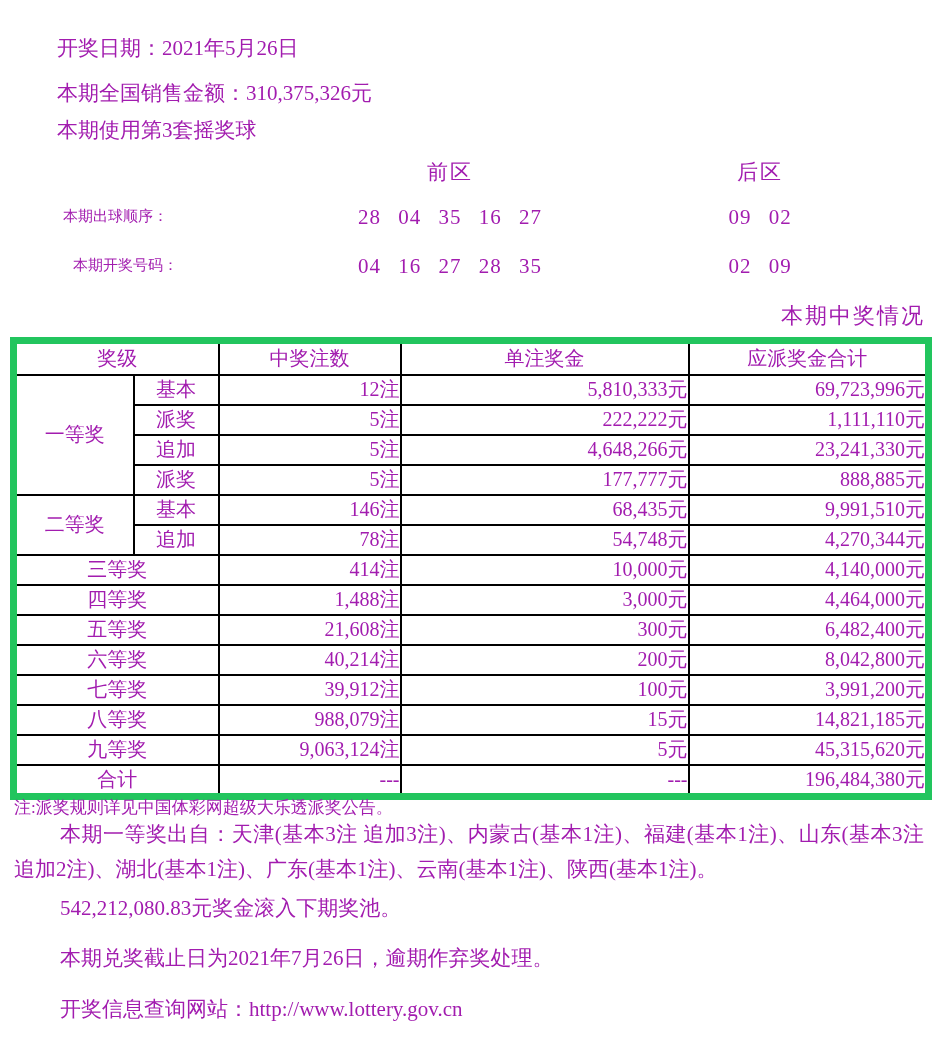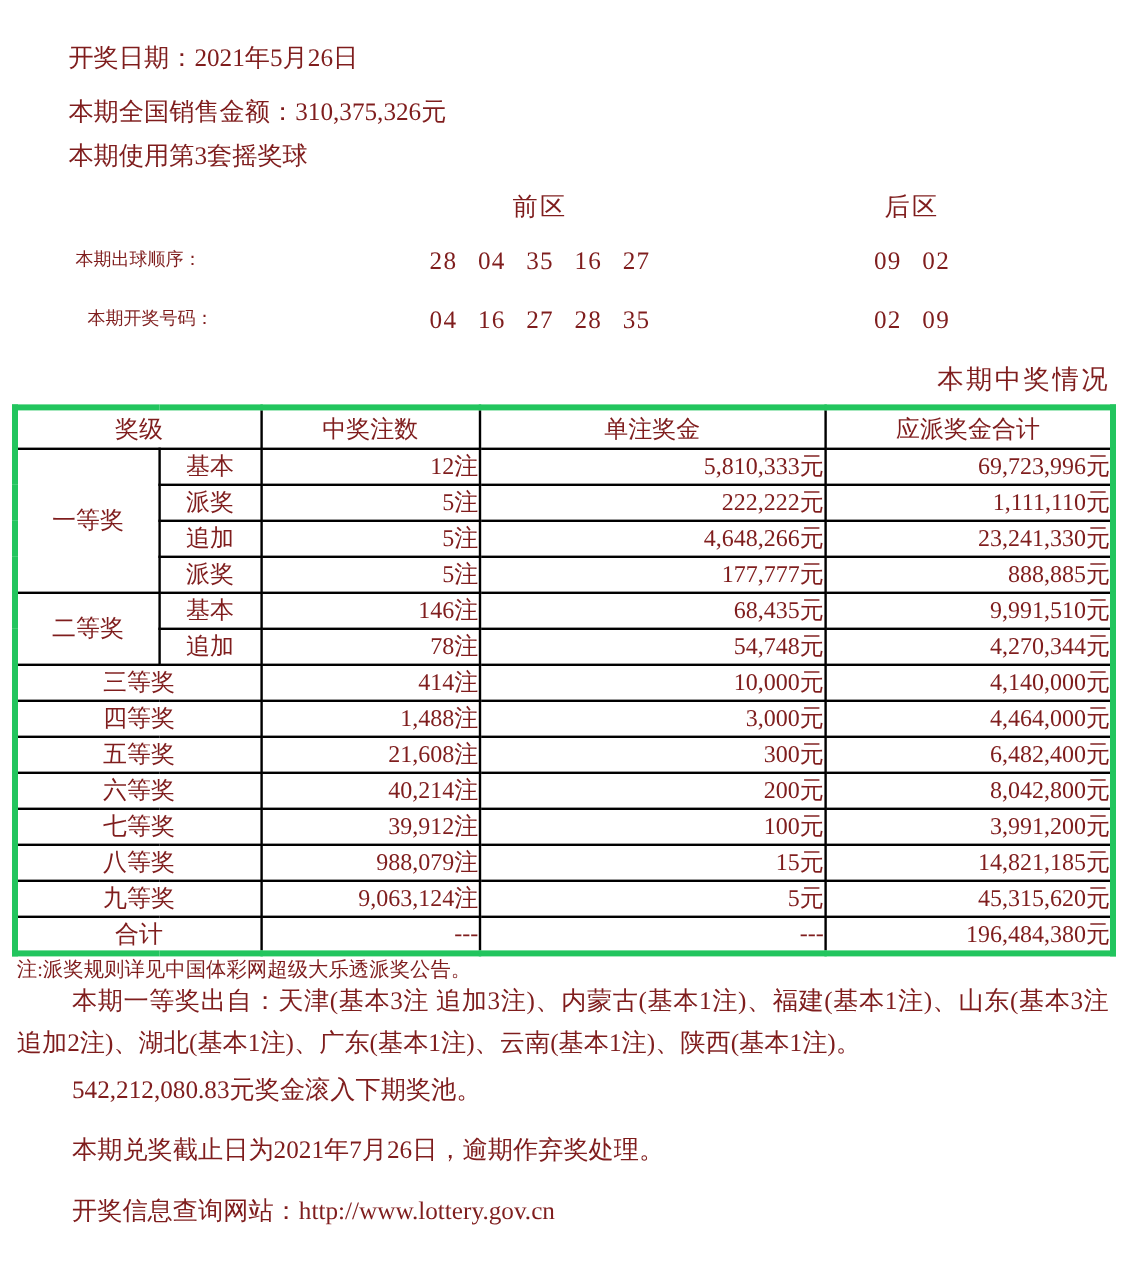--- a/index.html
+++ b/index.html
@@ -1,39 +1,39 @@
 <!DOCTYPE html>
 <html><head>
 <meta charset="utf-8">
 <style>
   * { margin:0; padding:0; box-sizing:border-box; }
   html,body { background:#ffffff; }
   .page {
     position:relative;
     width:936px; height:1064px;
     background:#ffffff;
-    color:#7f1d1d;
+    color:#a21caf;
     font-family:"Liberation Serif","DejaVu Serif",serif;
     overflow:hidden;
   }
   .abs { position:absolute; }
   .info-line { font-size:21px; line-height:24px; white-space:nowrap; }
   .zone-head { font-size:21px; text-align:center; letter-spacing:2px; }
   .draw-label { font-size:15px; white-space:nowrap; }
   .draw-nums {
     font-size:21px; text-align:center; white-space:nowrap;
     word-spacing:11px; letter-spacing:1px;
   }
   .table-title { font-size:22px; text-align:right; letter-spacing:2px; }
 
   table.prize {
     position:absolute; left:10px; top:337px;
     width:915px;
     border-collapse:collapse;
-    border:5px solid #22c55e;
+    border:7px solid #22c55e;
     table-layout:fixed;
   }
   table.prize th, table.prize td {
     border:2px solid #000;
     font-weight:normal;
     font-size:20px;
     height:30px;
     padding:0;
     overflow:hidden;
     white-space:nowrap;

